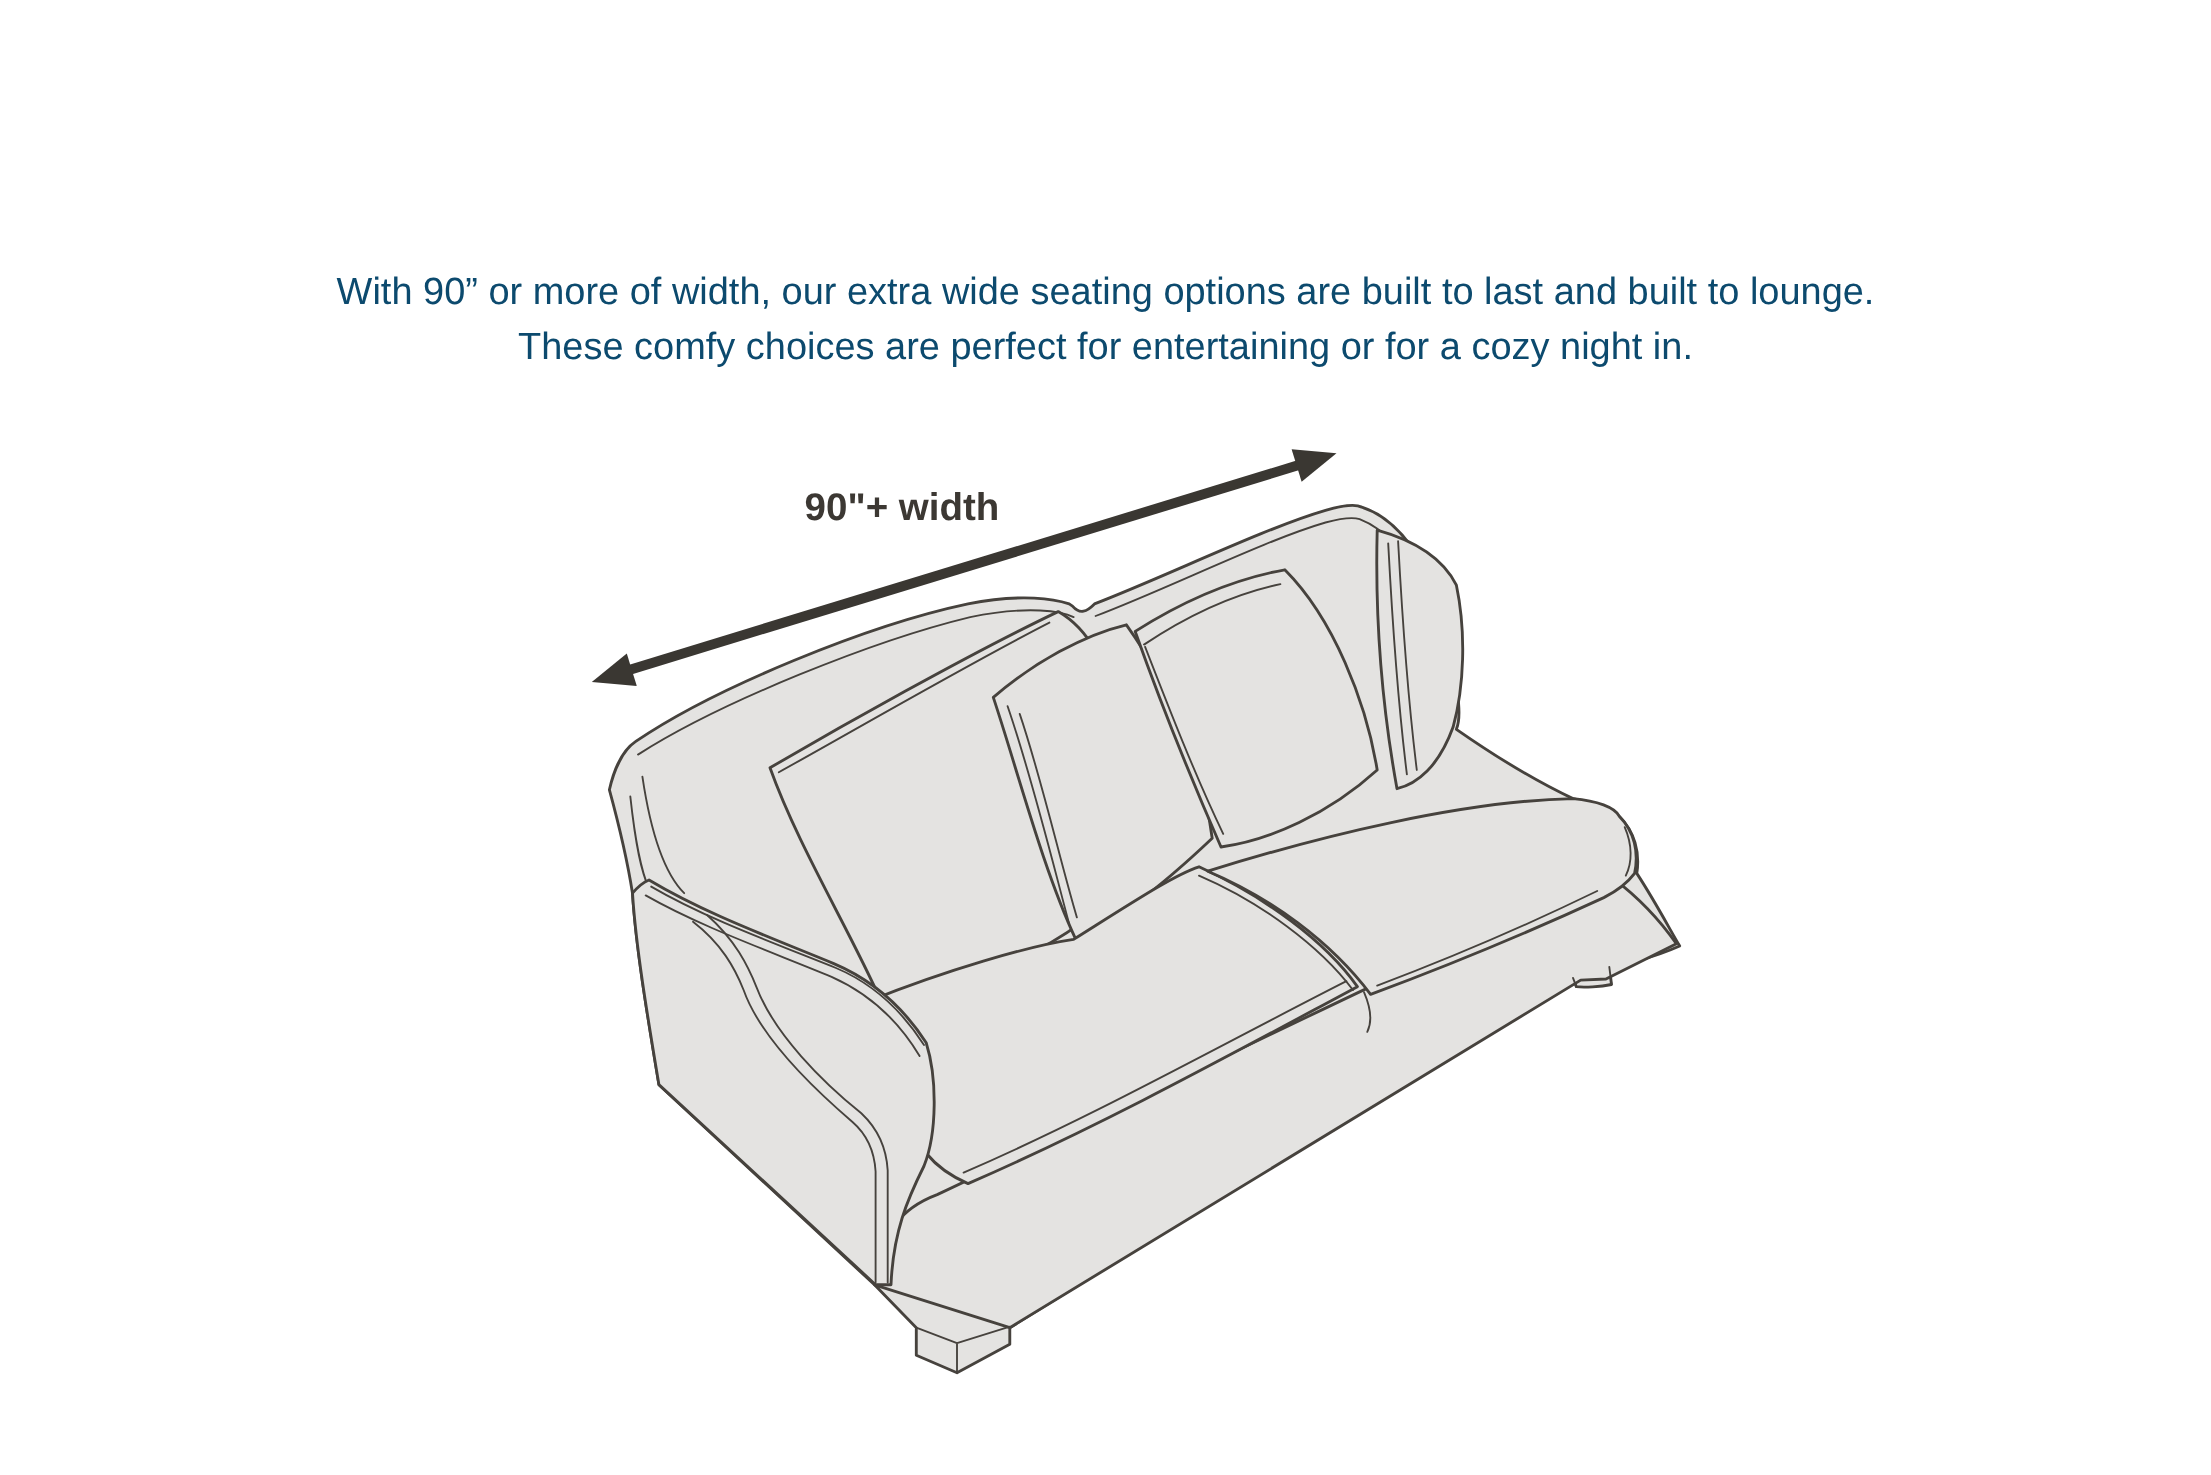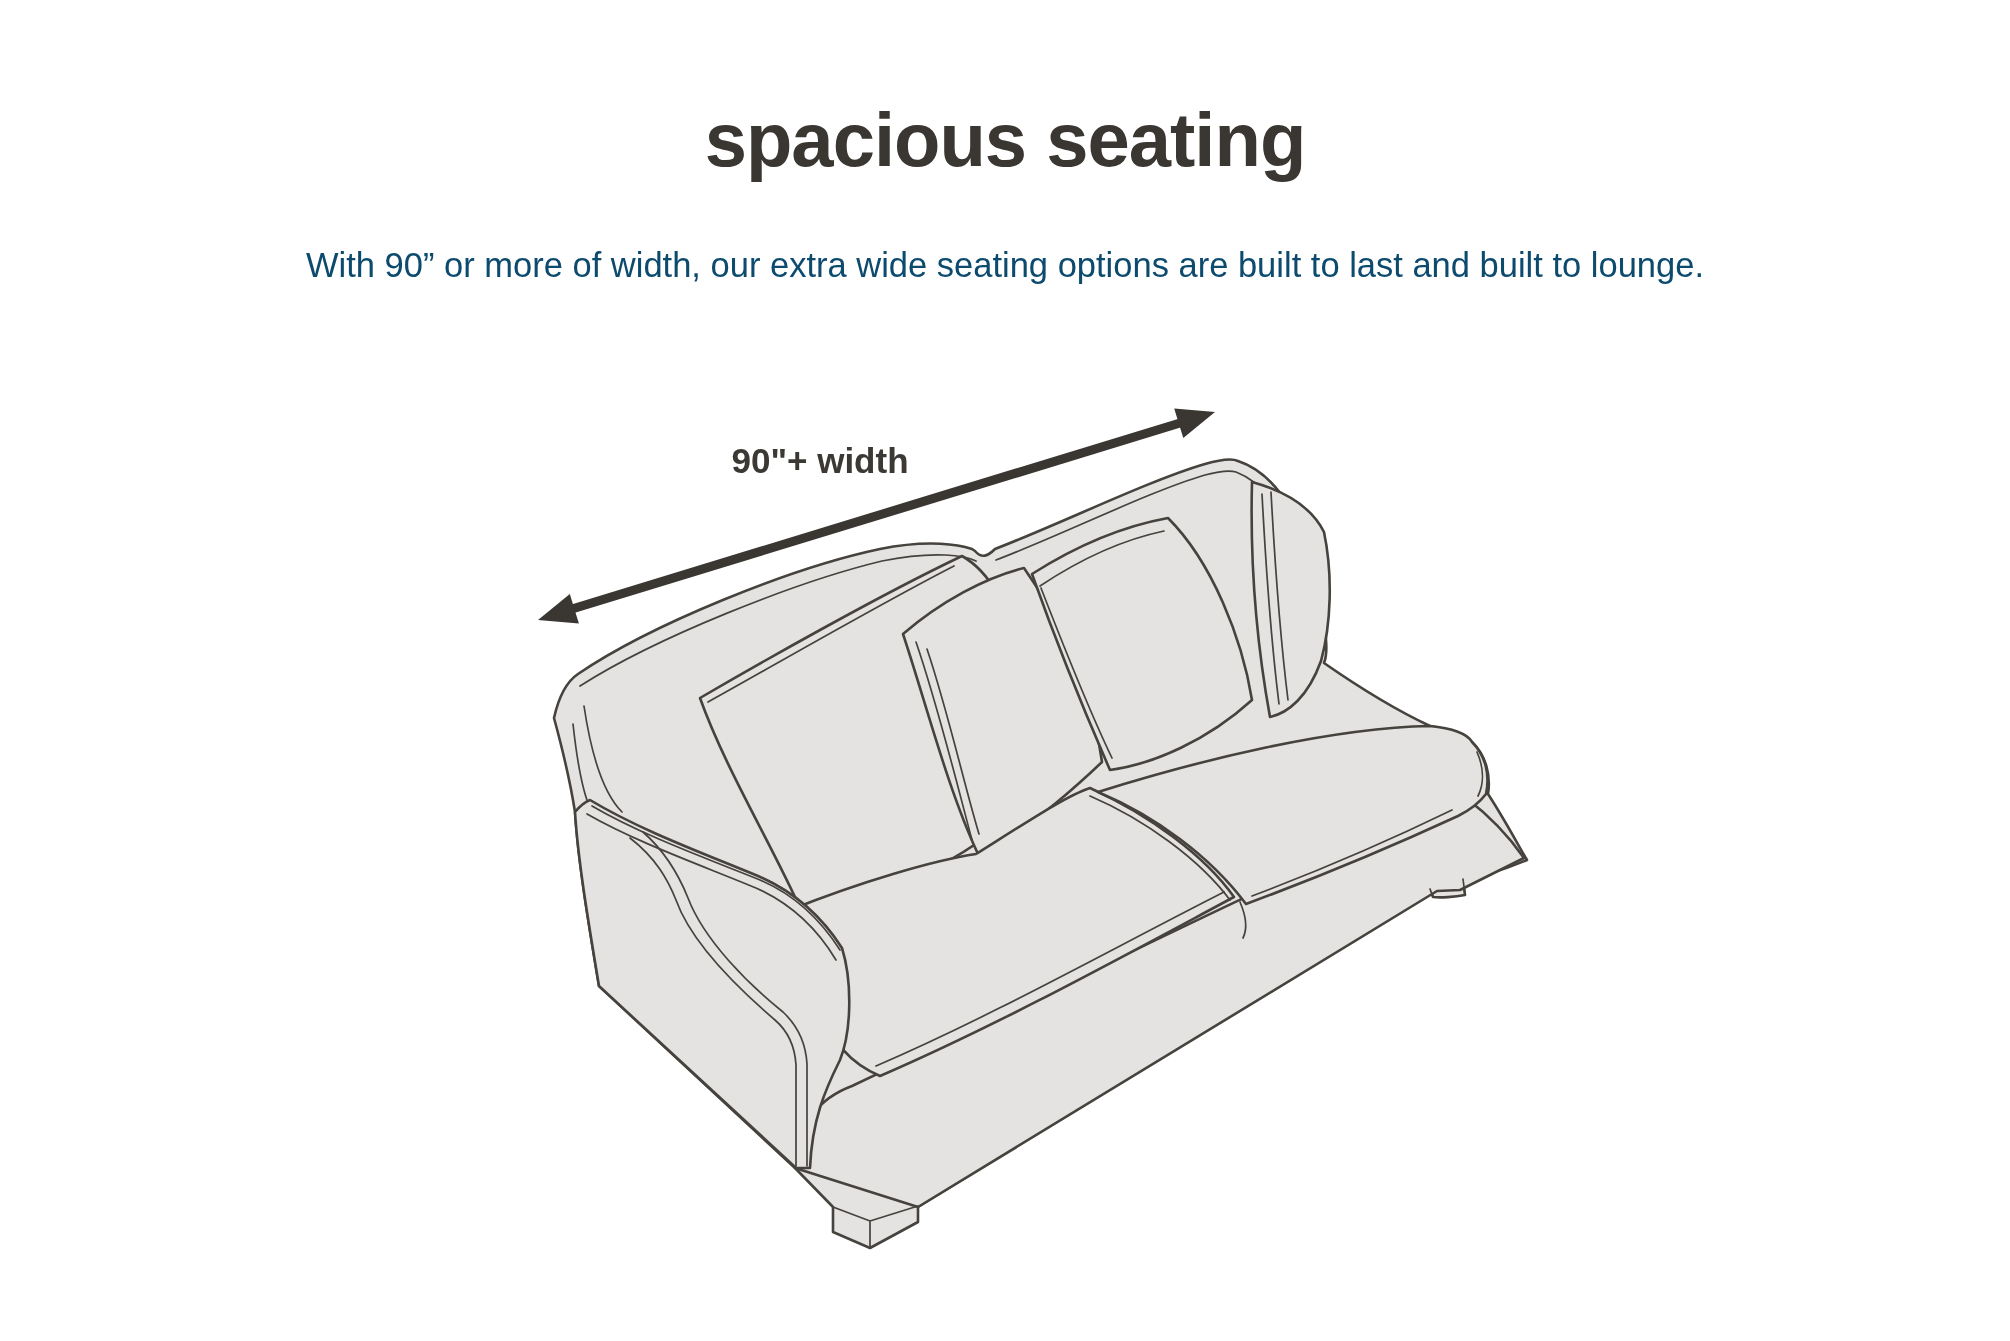--- a/index.html
+++ b/index.html
@@ -41,24 +41,24 @@
   .outline{fill:#e4e3e1;stroke:#46423d;stroke-width:2.6;stroke-linejoin:round;}
   .piping{fill:none;stroke:#46423d;stroke-width:1.7;stroke-linecap:round;stroke-linejoin:round;}
   .arrow-shaft{stroke:#3a3732;stroke-width:9;stroke-linecap:butt;}
   .arrow-head{fill:#3a3732;stroke:none;}
 </style>
 </head>
 <body>
 
 <div class="stage">
 
-  <h1 class="title">spacious seating</h1>
 
   <div class="subtitle">
     <div>With 90” or more of width, our extra wide seating options are built to last and built to lounge.</div>
+    <div>These comfy choices are perfect for entertaining or for a cozy night in.</div>
   </div>
 
   <svg class="illustration" viewBox="0 0 2010 1341">
 
     <g>
       <path class="outline" d="
         M 554,718
         C 558,700 566,682 578,674
         C 650,625 790,568 880,549
         C 930,539 960,545 972,549

